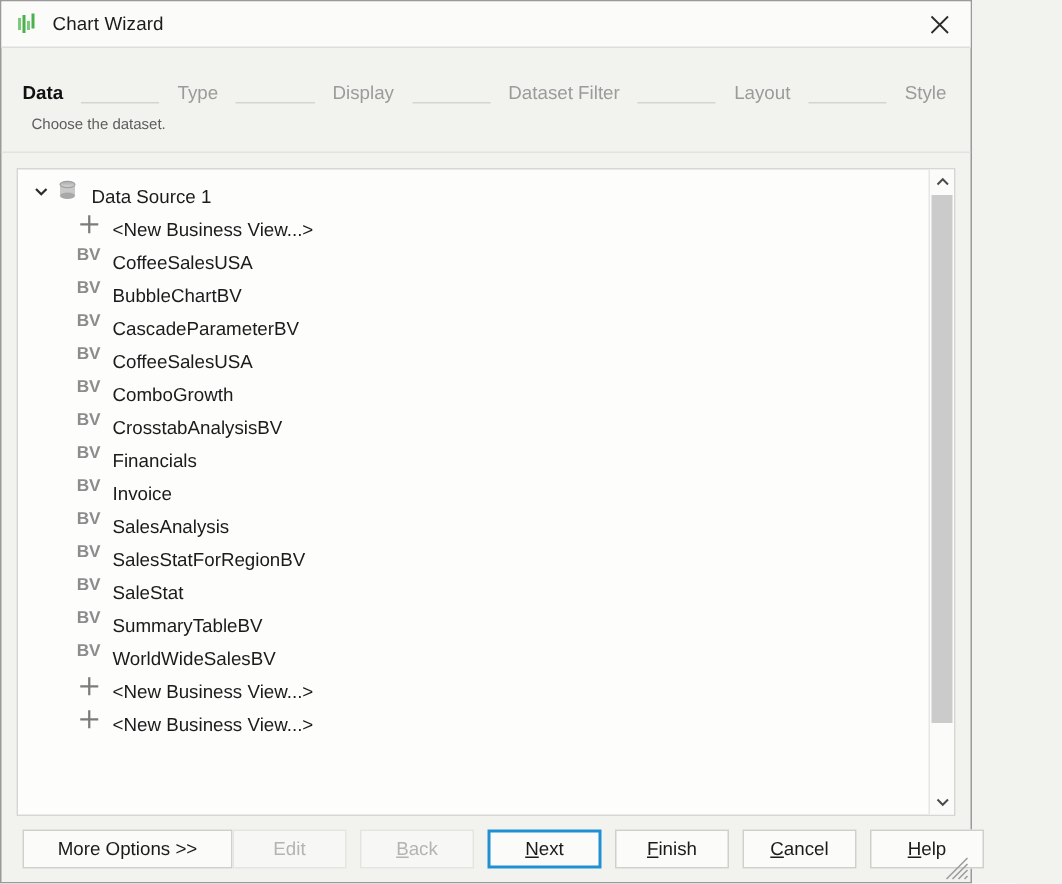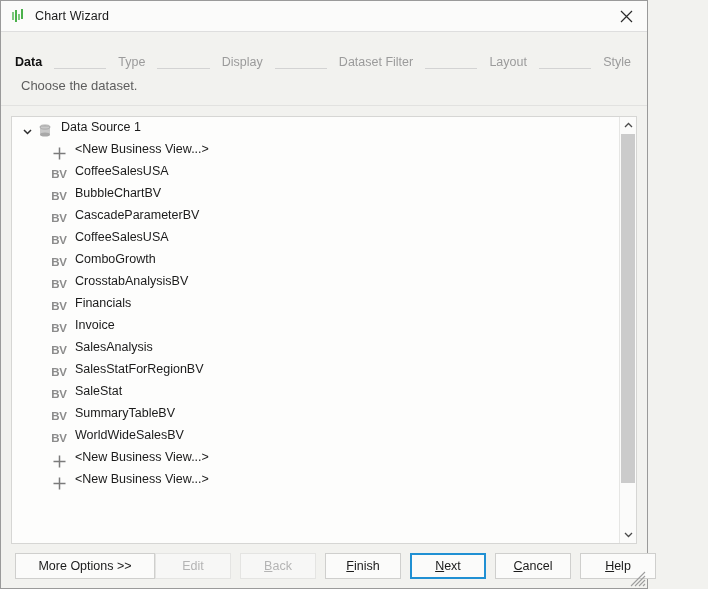--- a/index.html
+++ b/index.html
@@ -87,21 +87,21 @@
     height: 1px;
     background: #d3d3d3;
     margin: 0 12px;
     min-width: 14px;
   }
 
   
   .instruction {
     flex: 0 0 auto;
     padding: 9px 0 0 20px;
-    font-size: 13px;
+    font-size: 10px;
     color: #5d5d5d;
   }
 
   .header-rule {
     height: 1px;
     background: #e2e2e0;
     margin-top: 12px;
     flex: 0 0 1px;
   }
 
@@ -123,21 +123,21 @@
   }
   .tree-scroll {
     flex: 1 1 auto;
     overflow: hidden;
     padding-top: 3px;
     box-sizing: border-box;
   }
   .tree-row {
     height: 22px;
     display: flex;
-    align-items: flex-start;
+    align-items: flex-end;
     padding-left: 8px;
     box-sizing: border-box;
     cursor: default;
     white-space: nowrap;
   }
   .chev {
     width: 14px;
     height: 22px;
     flex: 0 0 14px;
     display: flex;
@@ -471,25 +471,25 @@
   <div class="buttonbar">
     <div class="btn wide">More Options &gt;&gt;</div>
     <div class="bar-spacer"></div>
 
     <div class="btn disabled">
       <span>Edit</span>
     </div>
     <div class="btn disabled">
       <span><span class="mn">B</span>ack</span>
     </div>
+    <div class="btn focused">
+      <span><span class="mn">N</span>ext</span>
+    </div>
     <div class="btn">
       <span><span class="mn">F</span>inish</span>
-    </div>
-    <div class="btn focused">
-      <span><span class="mn">N</span>ext</span>
     </div>
     <div class="btn">
       <span><span class="mn">C</span>ancel</span>
     </div>
     <div class="btn">
       <span><span class="mn">H</span>elp</span>
     </div>
   </div>
 
   <span class="grip">

